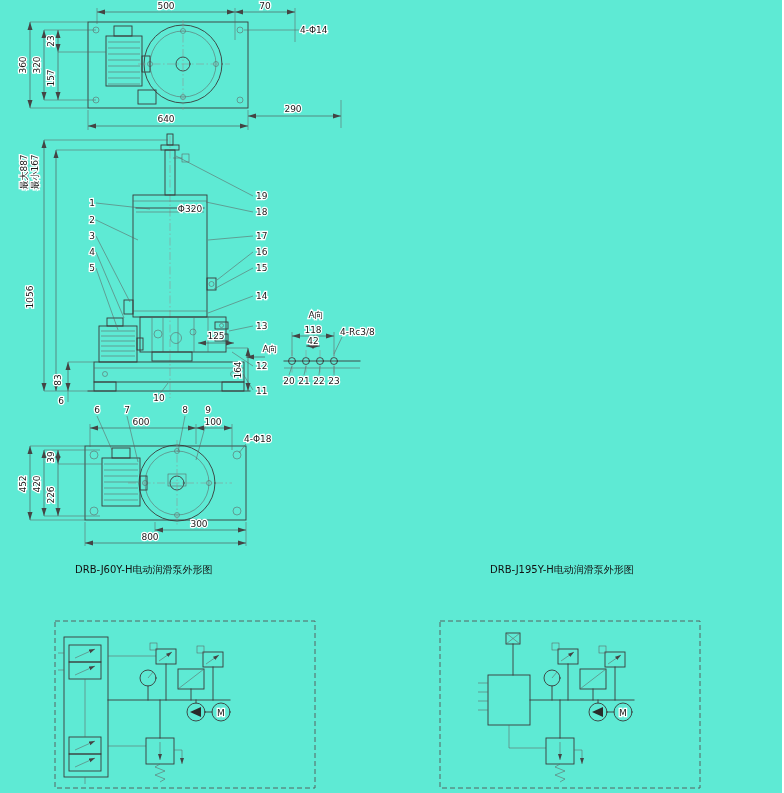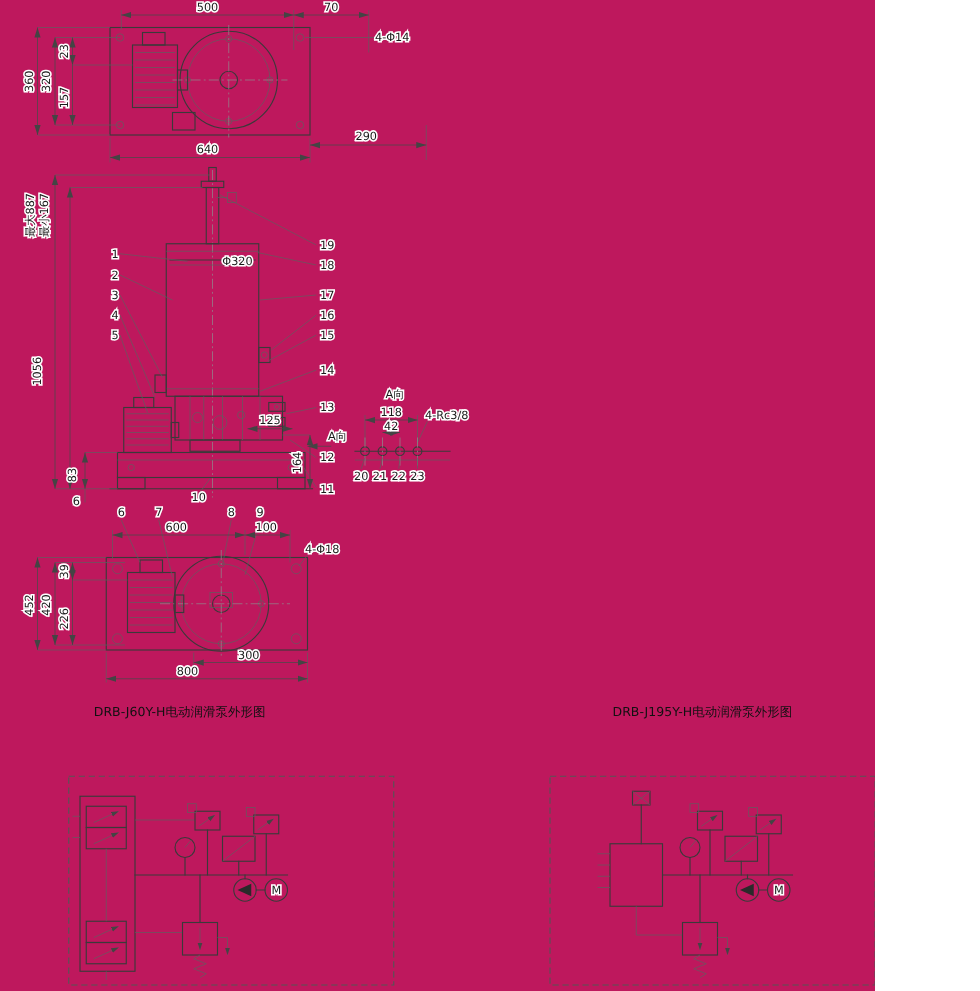--- a/index.html
+++ b/index.html
@@ -1,17 +1,17 @@
 <!DOCTYPE html>
 <html><head>
 <meta charset="utf-8">
 <style>
   html,body{margin:0;padding:0;background:#fff;}
-  #canvas{position:relative;width:700px;height:793px;background:#be185d;overflow:hidden;
-          font-family:"DejaVu Sans",sans-serif;}
+  #canvas{position:relative;width:758px;height:793px;background:#5eead4;overflow:hidden;
+          font-family:"DejaVu Sans",sans-serif;padding-left:24px;}
   svg{position:absolute;top:0;left:0;}
   .ln{stroke:#3a3a3a;stroke-width:0.9;fill:none;stroke-linecap:square;}
   .thin{stroke:#5f5f5f;stroke-width:0.55;fill:none;}
   .cl{stroke:#8f8f8f;stroke-width:0.55;fill:none;stroke-dasharray:8 2.5 1.5 2.5;}
   .dim{stroke:#4a4a4a;stroke-width:0.6;fill:none;}
   .dash{stroke:#555;stroke-width:0.9;fill:none;stroke-dasharray:5 3;}
   .txt{font-family:"DejaVu Sans",sans-serif;font-size:9px;fill:#1a1a1a;
        paint-order:stroke;stroke:#ffffff;stroke-width:2.5px;}
   .txtb{font-family:"DejaVu Sans",sans-serif;font-size:10px;fill:#111;}
   .fillDark{fill:#2a2a2a;stroke:none;}

